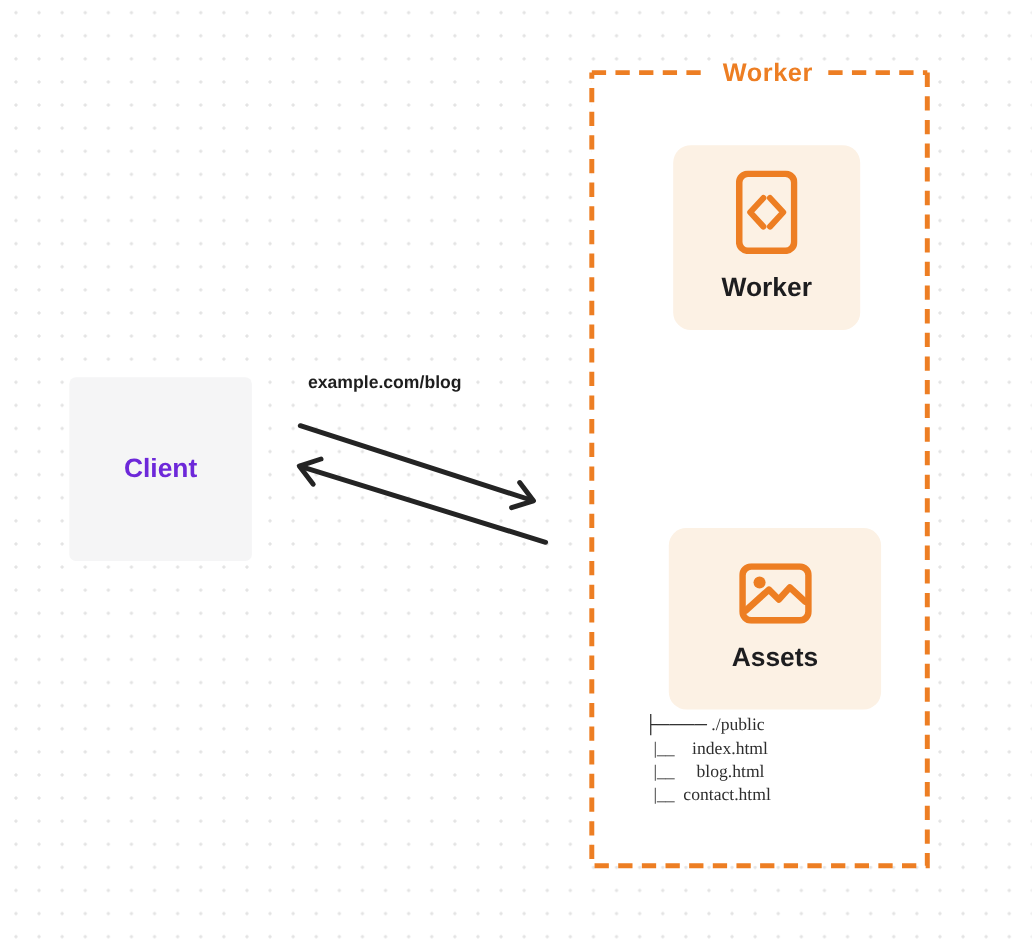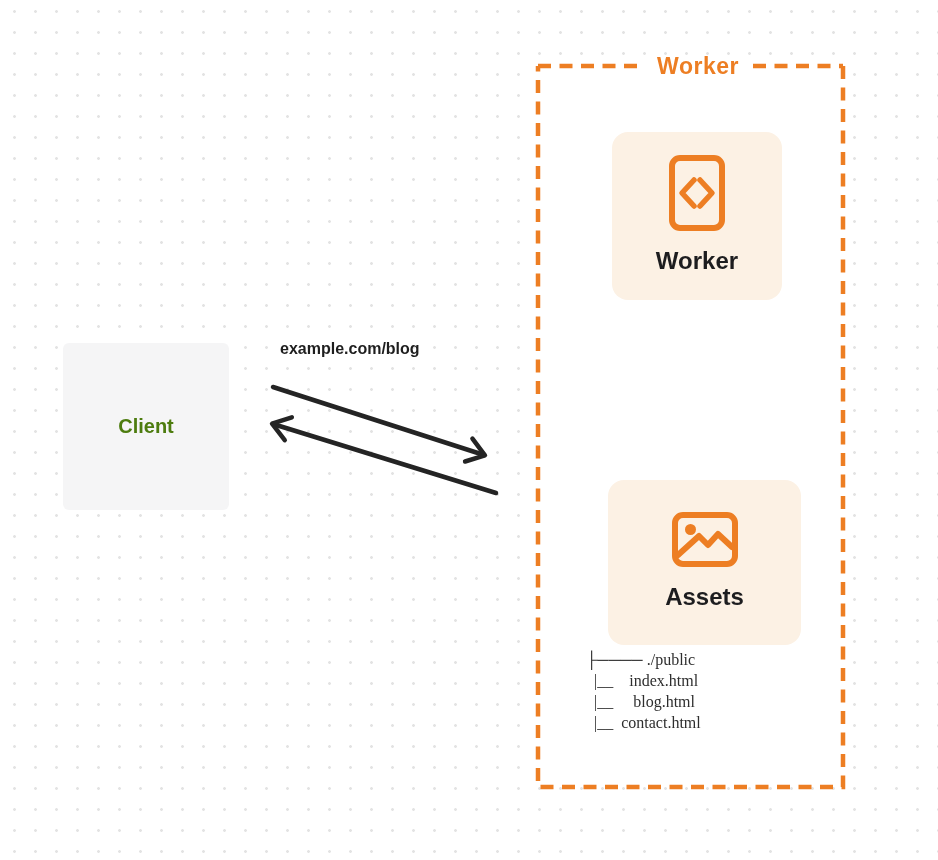--- a/index.html
+++ b/index.html
@@ -34,23 +34,23 @@
     position: absolute;
     left: 63px; top: 343px;
     width: 166px; height: 167px;
     background: #f5f5f6;
     border-radius: 6px;
     display: flex;
     align-items: center;
     justify-content: center;
   }
   .client-box .label {
-    font-size: 20px;
+    font-size: 24px;
     font-weight: bold;
-    color: #4d7c0f;
+    color: #6d28d9;
   }
   .request-label {
     position: absolute;
     left: 280px; top: 340px;
     font-size: 16px;
     font-weight: bold;
     color: #1e1e1e;
     white-space: nowrap;
   }
   .card {

